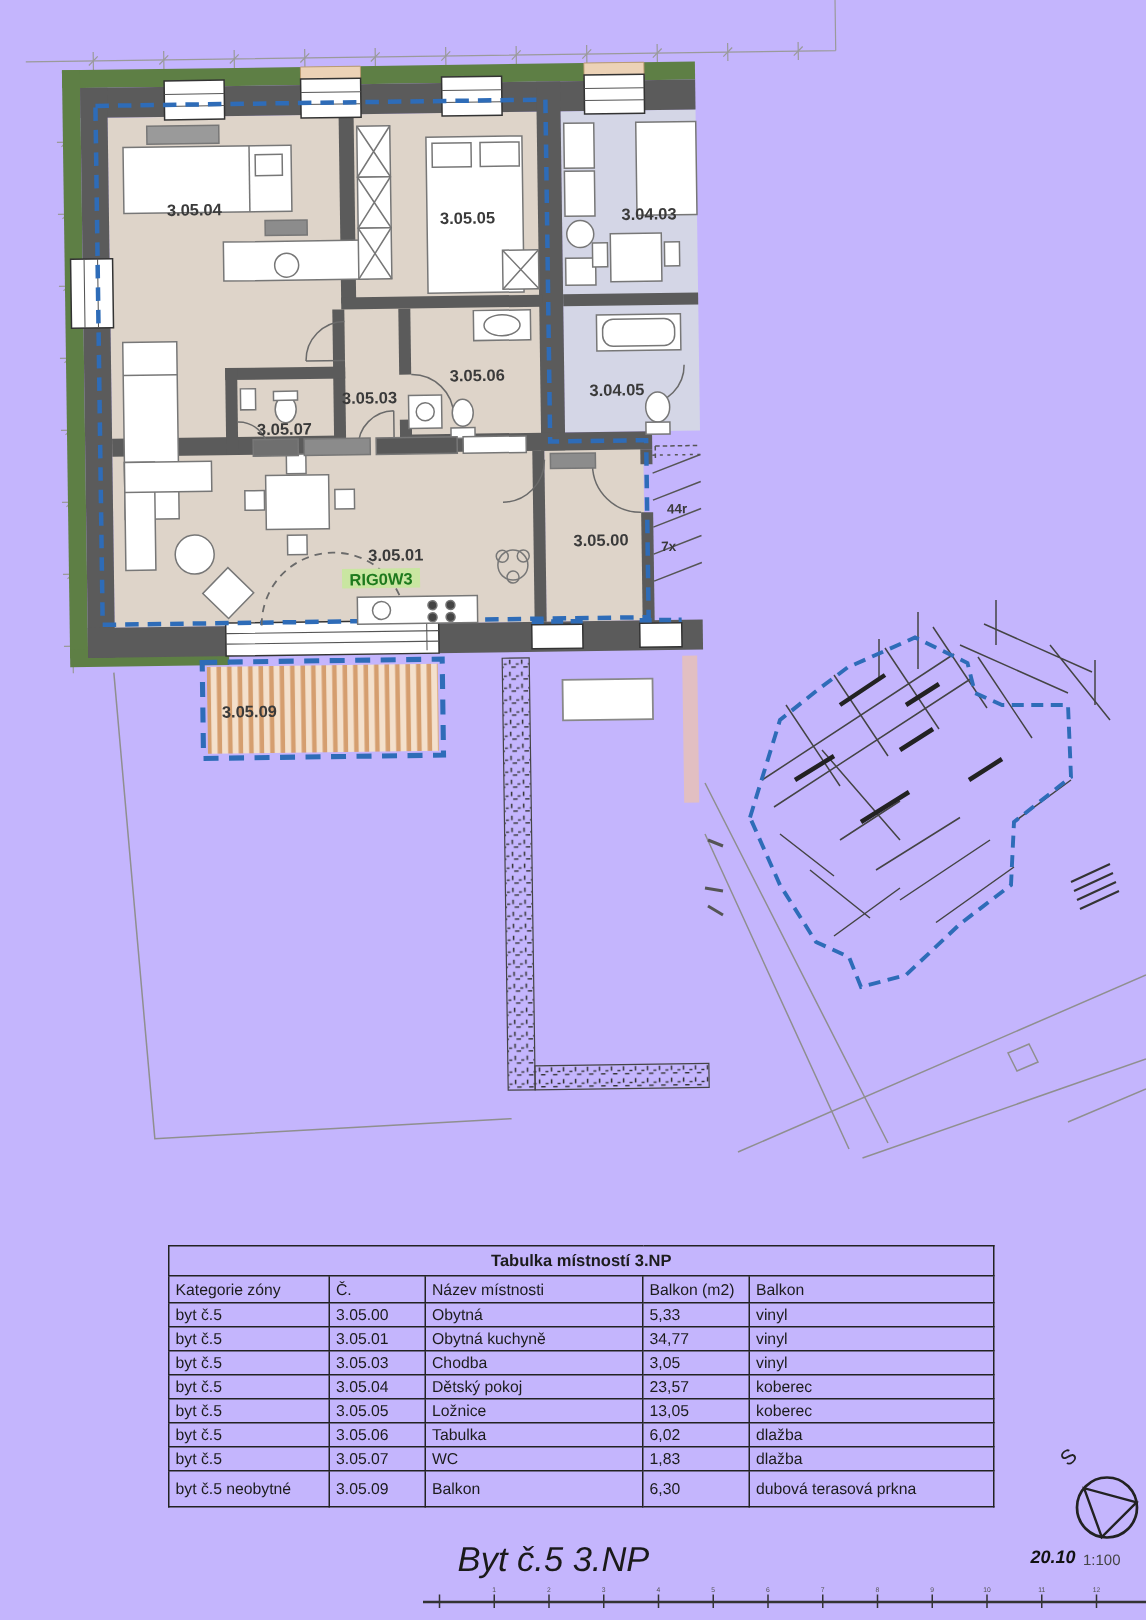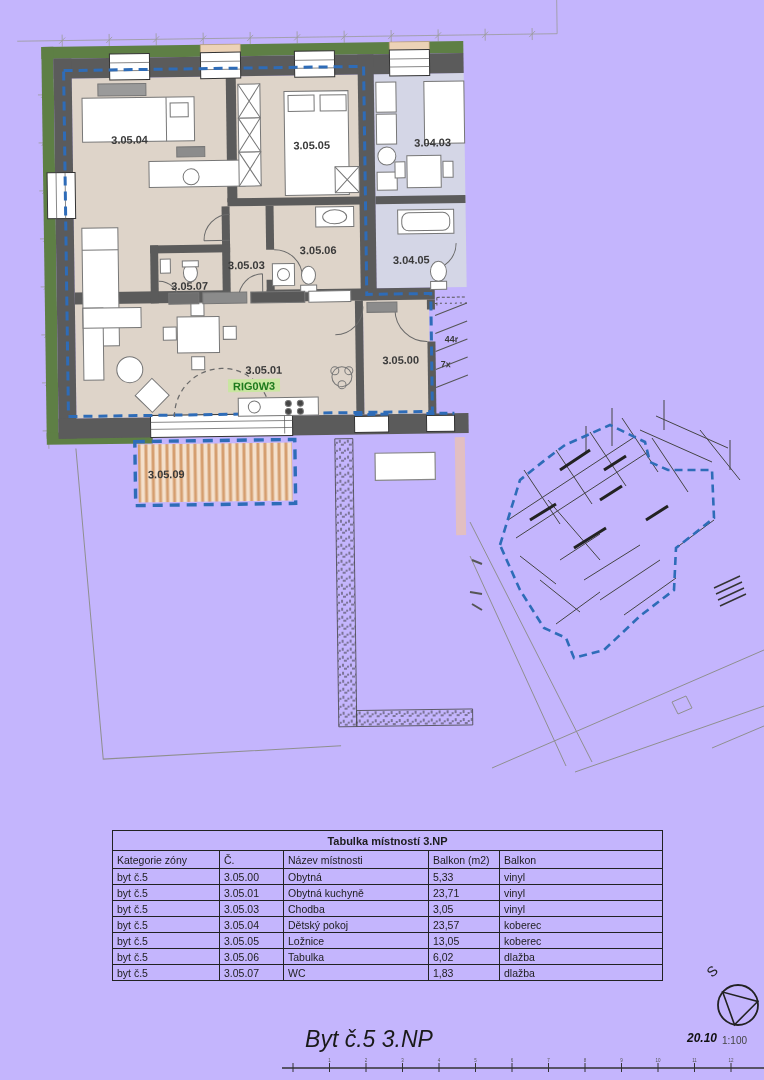--- a/index.html
+++ b/index.html
@@ -283,21 +283,21 @@
           <td>byt č.5</td>
           <td class="num">3.05.00</td>
           <td>Obytná</td>
           <td class="area">5,33</td>
           <td>vinyl</td>
         </tr>
     <tr>
           <td>byt č.5</td>
           <td class="num">3.05.01</td>
           <td>Obytná kuchyně</td>
-          <td class="area">23,71</td>
+          <td class="area">34,77</td>
           <td>vinyl</td>
         </tr>
     <tr>
           <td>byt č.5</td>
           <td class="num">3.05.03</td>
           <td>Chodba</td>
           <td class="area">3,05</td>
           <td>vinyl</td>
         </tr>
     <tr>
@@ -321,20 +321,27 @@
           <td class="area">6,02</td>
           <td>dlažba</td>
         </tr>
     <tr>
           <td>byt č.5</td>
           <td class="num">3.05.07</td>
           <td>WC</td>
           <td class="area">1,83</td>
           <td>dlažba</td>
         </tr>
+    <tr class="lastrow">
+      <td>byt č.5 neobytné</td>
+      <td class="num">3.05.09</td>
+      <td>Balkon</td>
+      <td class="area">6,30</td>
+      <td>dubová terasová prkna</td>
+    </tr>
   </tbody>
     </table>
 
   <div id="drawing-title">Byt č.5 3.NP</div>
   <div id="drawing-number">20.10</div>
   <div id="drawing-scale">1:100</div>
 
   <svg width="70" height="85" viewBox="0 0 70 85" style="position:absolute;left:696px;top:948px;">
     <circle cx="42" cy="57" r="20" fill="none" stroke="#222" stroke-width="1.8"></circle>
     <path d="M26.7,44.1 L38.5,76.7 L61.7,53.5 Z" fill="none" stroke="#222" stroke-width="1.6"></path>

